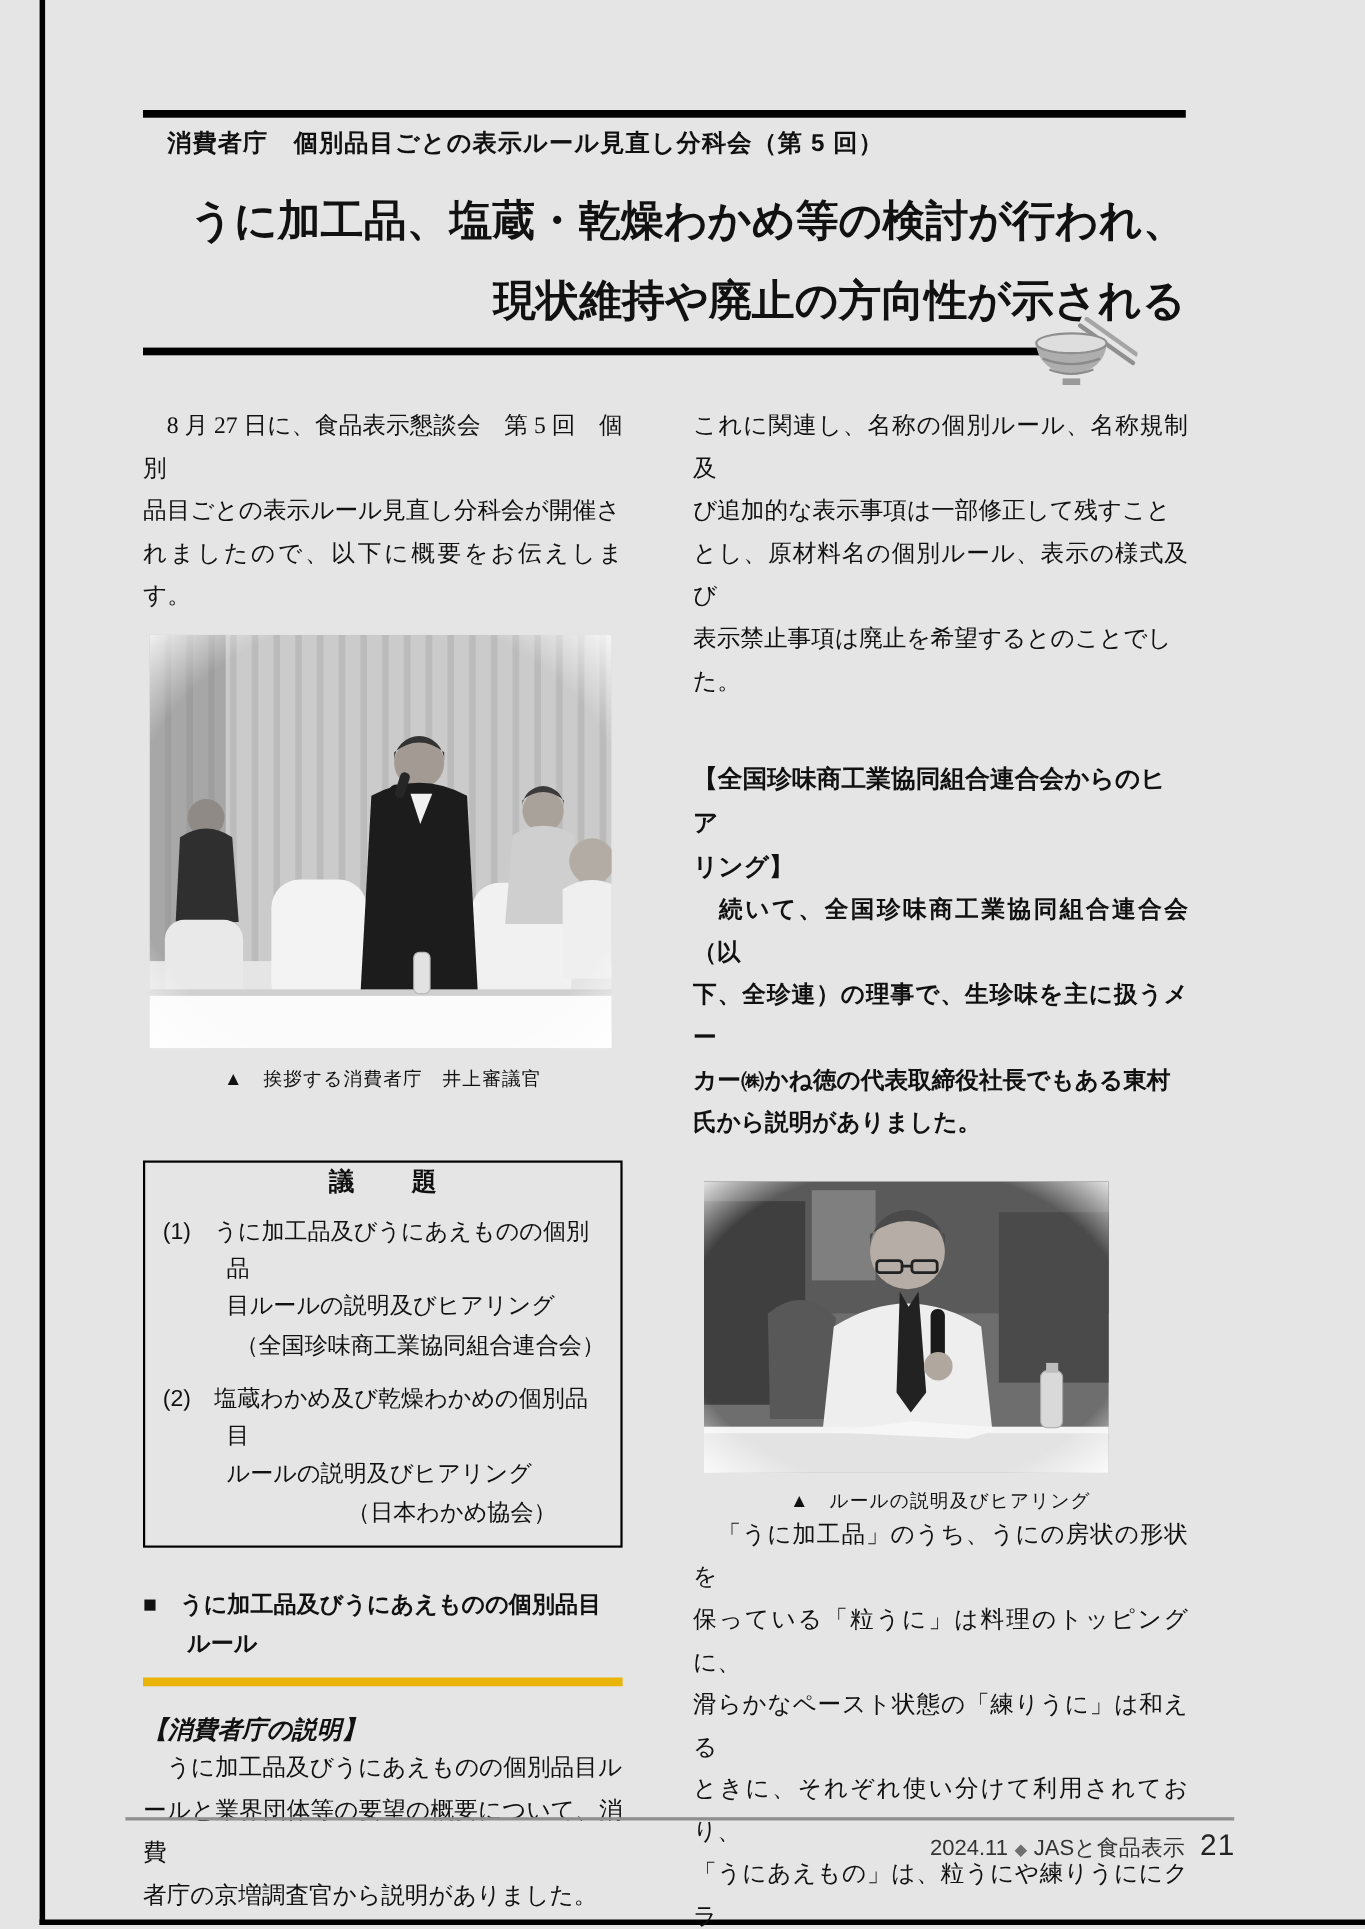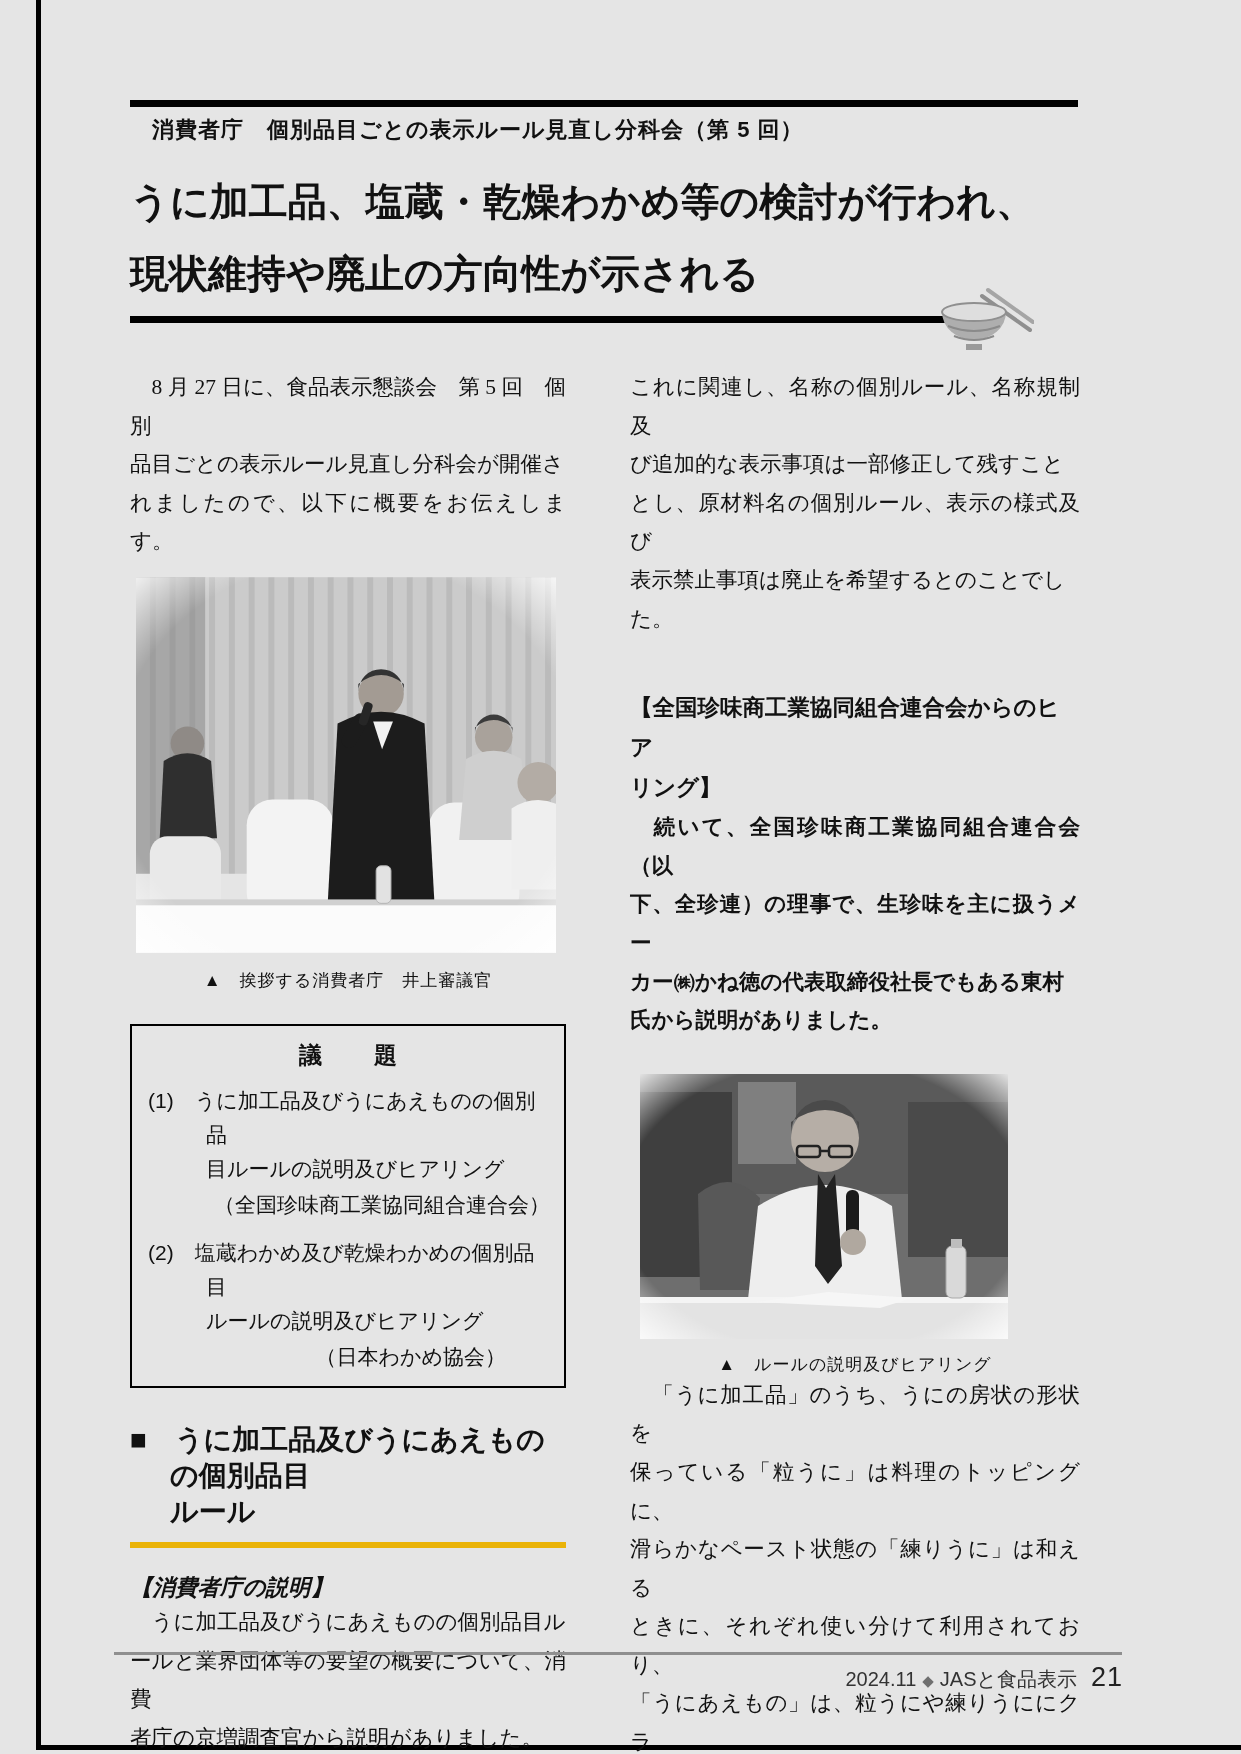--- a/index.html
+++ b/index.html
@@ -9,46 +9,46 @@
     font-family:"Liberation Serif","DejaVu Serif",serif;
     color:#111;
   }
   .gothic{font-family:"Liberation Sans","DejaVu Sans",sans-serif;}
   
   .edge-left{position:absolute;left:36px;top:0;width:5px;height:1750px;background:#000;}
   .edge-bottom{position:absolute;left:36px;top:1745px;width:1205px;height:5px;background:#000;}
   
   .top-rule{position:absolute;left:130px;top:100px;width:948px;height:7px;background:#000;}
   .kicker{position:absolute;left:152px;top:115px;font-size:22px;font-weight:bold;letter-spacing:1px;}
-  .title{position:absolute;left:130px;top:166px;width:948px;text-align:left;
+  .title{position:absolute;left:130px;top:166px;width:948px;text-align:right;
          font-size:39px;font-weight:bold;line-height:72px;letter-spacing:0;}
   .title-rule{position:absolute;left:130px;top:316px;width:828px;height:7px;background:#000;}
   .bowl{position:absolute;left:926px;top:282px;width:108px;height:76px;}
   
   .col{position:absolute;top:368px;}
   .col-left{left:130px;width:436px;}
   .col-right{left:630px;width:450px;}
   p.body{margin:0;font-size:21.5px;line-height:38.6px;white-space:pre-line;text-align:justify;}
   
   figure{margin:0;}
   .photo{display:block;}
   .photo1{margin:14px 0 0 6px;}
   .photo2{margin:34px 0 0 10px;}
   .caption{margin-top:14px;text-align:center;font-size:17px;letter-spacing:1px;white-space:pre;}
   
-  .agenda{margin-top:32px;border:2px solid #000;padding:12px 14px 8px 16px;
+  .agenda{margin-top:63px;border:2px solid #000;padding:0 14px 8px 16px;
           font-size:21px;line-height:34px;}
   .agenda-title{text-align:center;font-size:23px;font-weight:bold;margin-bottom:12px;letter-spacing:2px;}
   .agenda-item{white-space:pre-line;padding-left:58px;text-indent:-58px;}
   .agenda-org{text-align:right;margin:2px 0 14px 0;}
   .agenda-org.last{margin-bottom:4px;padding-right:44px;}
   
-  .section-head{margin-top:34px;font-size:28px;font-weight:bold;line-height:36px;
+  .section-head{margin-top:34px;font-size:21px;font-weight:bold;line-height:36px;
                 white-space:pre-line;padding-left:40px;text-indent:-40px;
-                padding-bottom:12px;border-bottom:6px solid #eab308;}
+                padding-bottom:12px;border-bottom:8px solid #eab308;}
   .sub-head{margin-top:24px;font-size:22.5px;font-weight:bold;font-style:italic;}
   .hearing-head{margin-top:50px;font-size:22.5px;font-weight:bold;line-height:40px;white-space:pre-line;}
   .mt12{margin-top:12px;} .mt10{margin-top:10px;font-weight:bold;} .mt34{margin-top:34px;}
   
   .footer-rule{position:absolute;left:114px;top:1652px;width:1008px;height:3px;background:#8f8f8f;}
   .footer{position:absolute;top:1662px;right:118px;display:flex;align-items:baseline;gap:6px;
           font-size:20px;color:#333;}
   .footer .sep{color:#6f6f6f;font-size:15px;}
   .footer .pageno{font-size:27px;color:#222;letter-spacing:1px;margin-left:8px;}
 </style>

